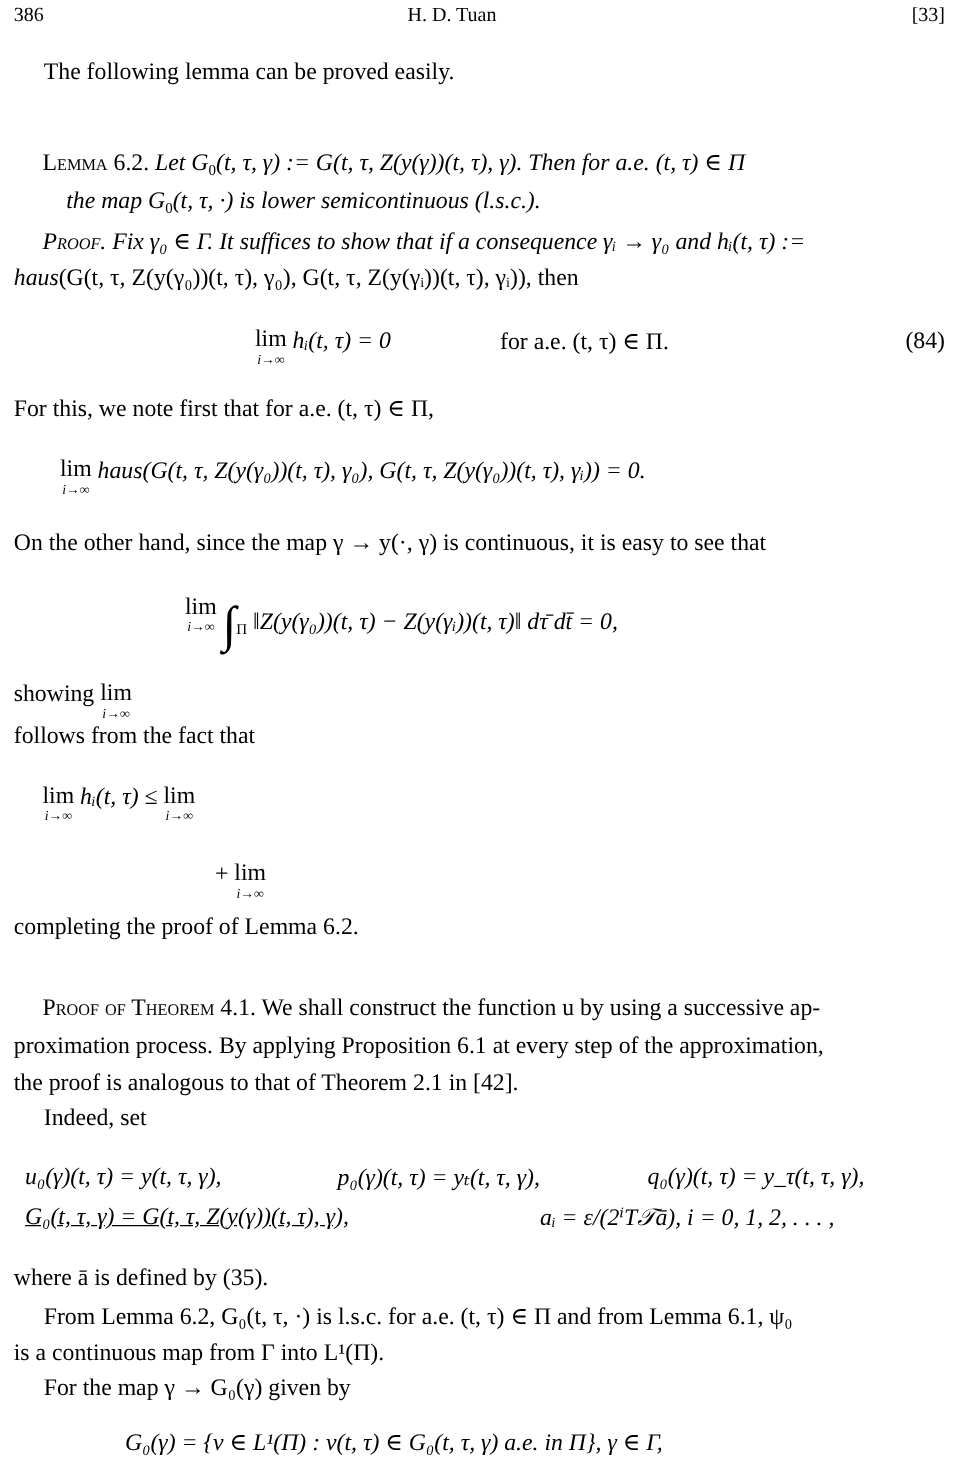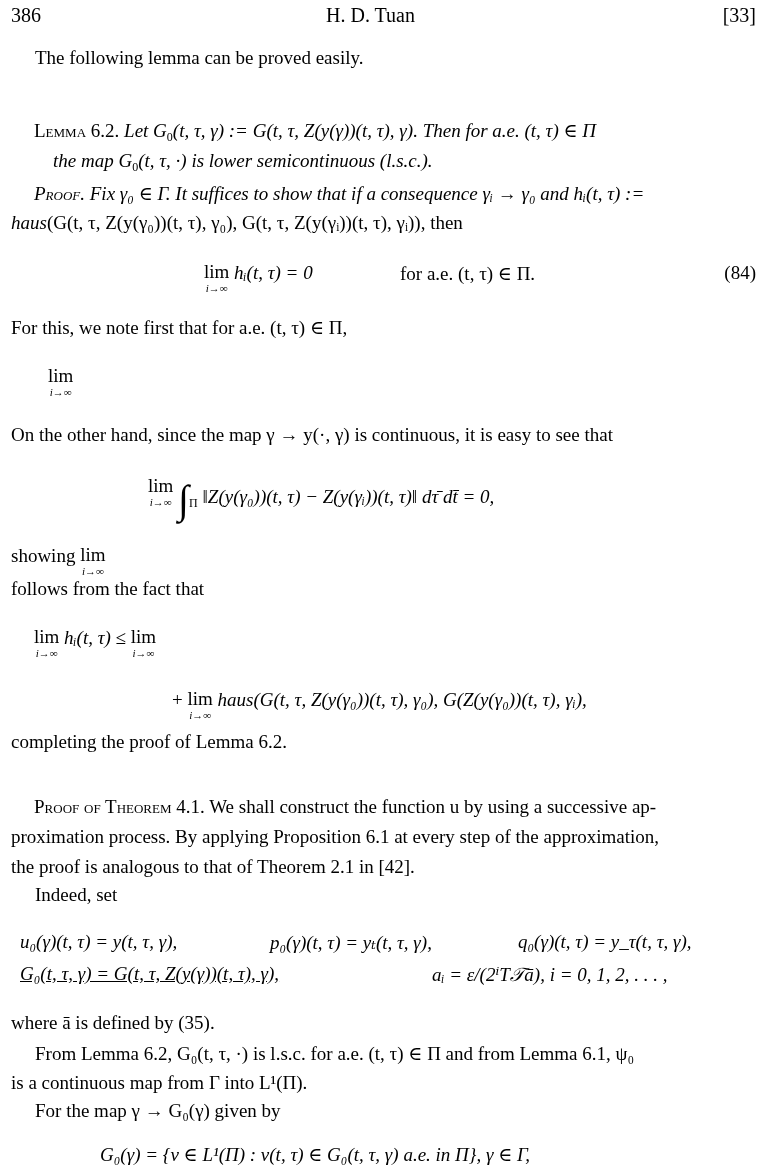--- a/index.html
+++ b/index.html
@@ -2,21 +2,21 @@
 <html><head>
 <meta charset="utf-8">
 <style>
   html, body { margin: 0; padding: 0; background: #ffffff; }
   body {
     width: 768px; height: 1173px; overflow: hidden; position: relative;
     font-family: "Liberation Serif", "DejaVu Serif", serif;
     color: #000; font-size: 19px;
   }
   .abs { position: absolute; white-space: nowrap; }
-  .hdr { font-size: 20px; top: 4px; }
+  .hdr { font-size: 16px; top: 4px; }
   .it { font-style: italic; }
   .sc { font-variant: small-caps; margin-left: 23px; }
   .eq { font-style: italic; }
   .sub { font-size: 12px; vertical-align: -4px; font-style: normal; }
   .lim { display: inline-block; text-align: center; vertical-align: top; font-style: normal; line-height: 1; }
   .lim .under { display: block; font-size: 11px; font-style: italic; margin-top: 2px; }
   .integral { font-size: 40px; vertical-align: -10px; font-style: normal; }
   .rm { font-style: normal; }
   .line { left: 11px; }
 </style>
@@ -49,20 +49,21 @@
   <span class="lim"><span>lim</span><span class="under">i→∞</span></span>
   <span class="eq">hᵢ(t, τ) = 0</span>
 </div>
 <div class="abs" style="left:400px; top:262px;">for a.e. (t, τ) ∈ Π.</div>
 <div class="abs" style="right:12px; top:262px;">(84)</div>
 
 <div class="abs line" style="top:316px;">For this, we note first that for a.e. (t, τ) ∈ Π,</div>
 
 <div class="abs" style="left:48px; top:366px;">
   <span class="lim"><span>lim</span><span class="under">i→∞</span></span>
+  <span class="eq">haus(G(t, τ, Z(y(γ₀))(t, τ), γ₀), G(t, τ, Z(y(γ₀))(t, τ), γᵢ)) = 0.</span>
 </div>
 
 <div class="abs line" style="top:424px;">On the other hand, since the map γ → y(·, γ) is continuous, it is easy to see that</div>
 
 <div class="abs" style="left:148px; top:476px;">
   <span class="lim"><span>lim</span><span class="under">i→∞</span></span>
   <span class="integral">∫</span><span class="sub">Π</span>
   <span class="eq">‖Z(y(γ₀))(t, τ) − Z(y(γᵢ))(t, τ)‖ dτ̄ dt̄ = 0,</span>
 </div>
 
@@ -73,21 +74,20 @@
 <div class="abs line" style="top:578px;">follows from the fact that</div>
 
 <div class="abs" style="left:34px; top:627px;">
   <span class="lim"><span>lim</span><span class="under">i→∞</span></span>
   <span class="eq">hᵢ(t, τ) ≤</span>
   <span class="lim"><span>lim</span><span class="under">i→∞</span></span>
 </div>
 <div class="abs" style="left:172px; top:673px;margin-top:16px;">
   <span class="rm">+</span>
   <span class="lim"><span>lim</span><span class="under">i→∞</span></span>
-  <span class="eq">haus(G(t, τ, Z(y(γ₀))(t, τ), γ₀), G(Z(y(γ₀))(t, τ), γᵢ),</span>
 </div>
 
 <div class="abs line" style="top:731px;">completing the proof of Lemma 6.2.</div>
 
 <div class="abs line" style="top:796px;">
   <span class="sc">Proof of Theorem 4.1.</span>
   <span>We shall construct the function u by using a successive ap-</span>
 </div>
 <div class="abs line" style="top:826px;">proximation process. By applying Proposition 6.1 at every step of the approximation,</div>
 <div class="abs line" style="top:856px;">the proof is analogous to that of Theorem 2.1 in [42].</div>

